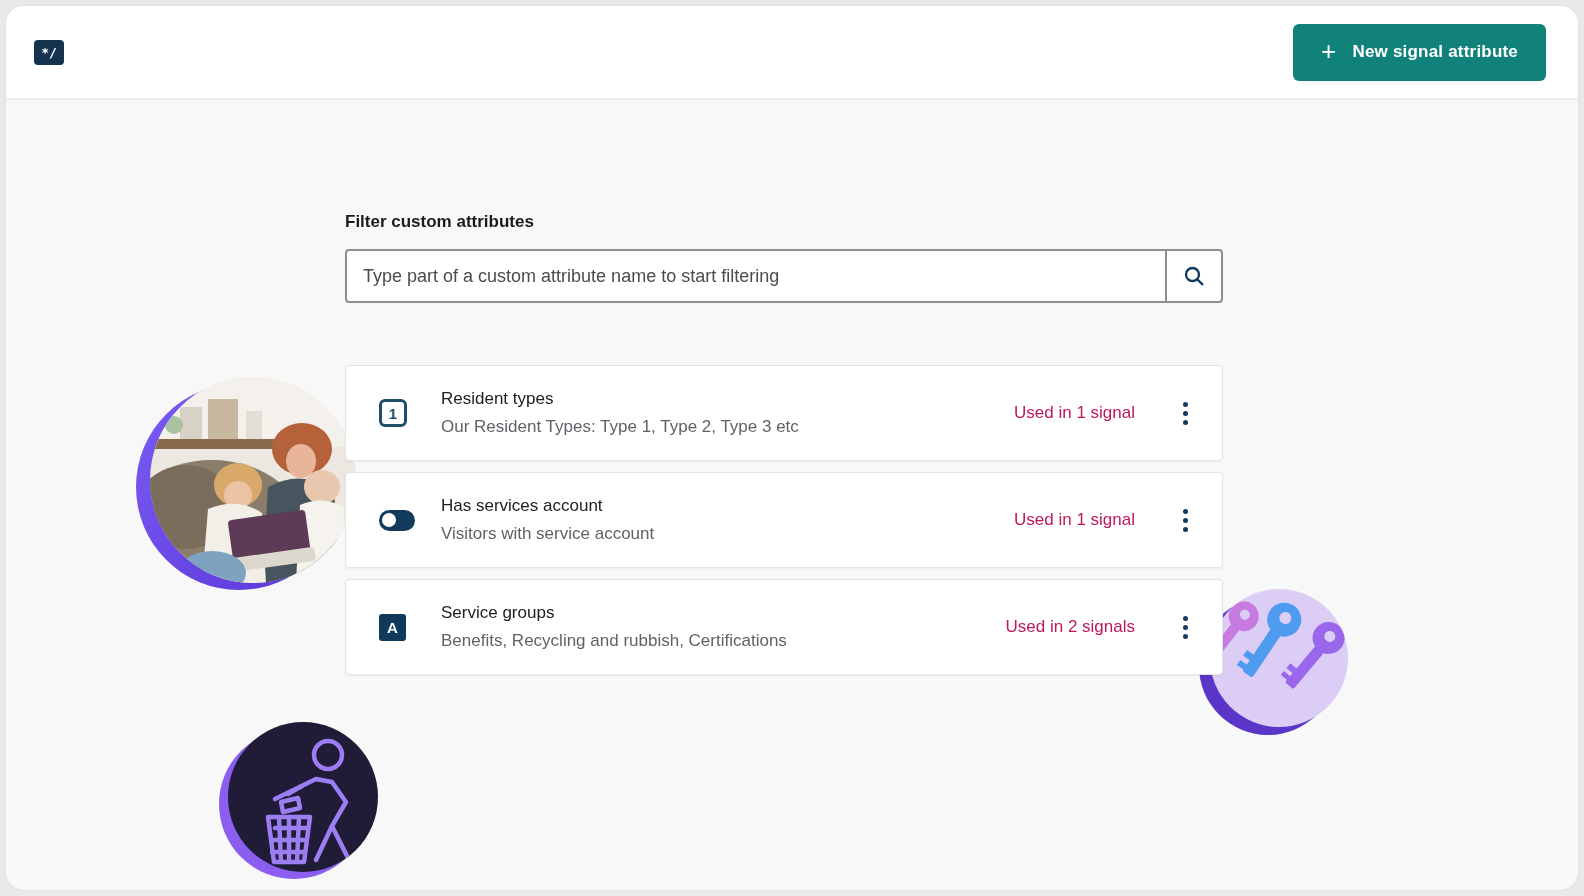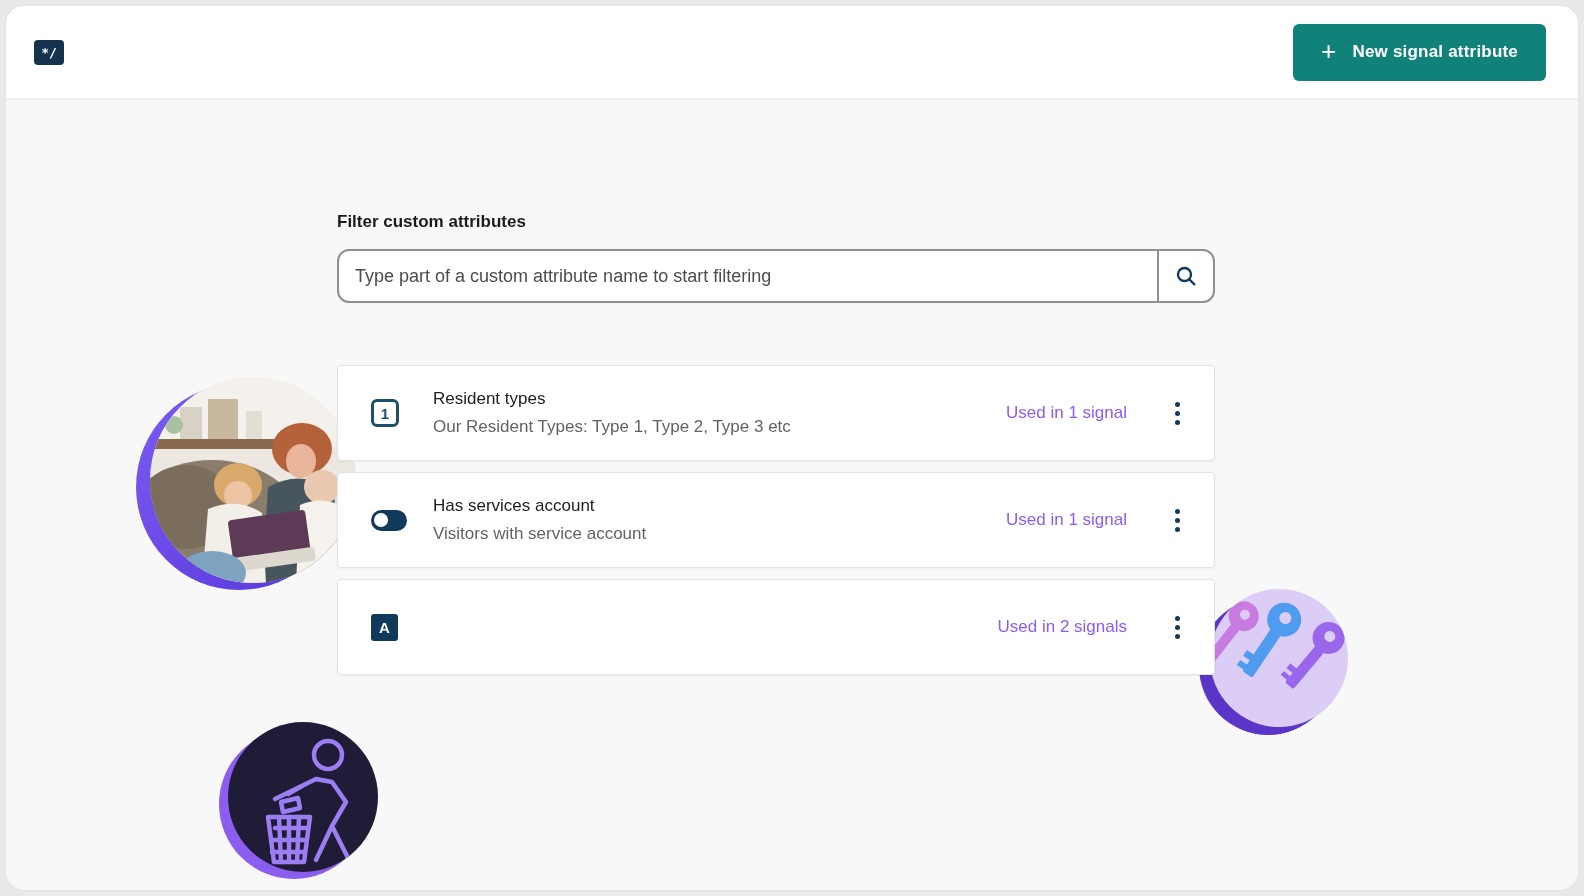--- a/index.html
+++ b/index.html
@@ -84,36 +84,36 @@
   .deco-family { left: 144px; top: 277px; width: 206px; height: 206px; }
   .deco-family .crescent { left: -14px; top: 7px; background: linear-gradient(135deg,#7b5cf5,#5a36d8); }
   .deco-keys { left: 1204px; top: 489px; width: 138px; height: 138px; }
   .deco-keys .crescent { left: -11px; top: 8px; background: #5b34c8; }
   .deco-recycle { left: 222px; top: 622px; width: 150px; height: 150px; }
   .deco-recycle .crescent { left: -9px; top: 7px; background: #8b5ef0; }
 
   
   .content {
     position: absolute;
-    left: 331px;
+    left: 339px;
     top: 112px;
     width: 878px;
     z-index: 3;
   }
   .filter-label {
     font-size: 17px;
     font-weight: bold;
     color: #1c1c1c;
     margin-bottom: 17px;
   }
   .search-box {
     display: flex;
     background: #0ea5e9;
     border: 2px solid #8f8f8f;
-    border-radius: 12px;
+    border-radius: 4px;
     height: 54px;
     overflow: hidden;
   }
   .search-input {
     flex: 1;
     border: none;
     outline: none;
     padding: 0 16px;
     font-family: "Liberation Sans", sans-serif;
     font-size: 18px;
@@ -167,21 +167,21 @@
     width: 27px; height: 27px;
     background: #0f3a5c;
     border-radius: 3px;
     color: #ffffff;
     font-size: 15px; font-weight: bold;
     display: flex; align-items: center; justify-content: center;
   }
   .attr-texts { flex: 1; min-width: 0; }
   .attr-name { font-size: 17px; font-weight: normal; color: #202124; margin-bottom: 7px; }
   .attr-desc { font-size: 17px; color: #5f6368; margin-top: 8px; }
-  .attr-usage { font-size: 17px; color: #8b5cf6; white-space: nowrap; margin-right: 40px; }
+  .attr-usage { font-size: 17px; color: #be185d; white-space: nowrap; margin-right: 40px; }
   .kebab-btn {
     background: none; border: none; cursor: pointer;
     padding: 6px 8px;
     display: flex; flex-direction: column; align-items: center; gap: 4px;
   }
   .kebab-btn i { width: 5px; height: 5px; border-radius: 50%; background: #123a5c; }
 </style>
 </head>
 <body>
 
@@ -321,20 +321,22 @@
               <i></i>
               <i></i>
           </button>
         </div>
 
         <div class="attr-row">
           <div class="type-icon-wrap">
             <div class="icon-text">A</div>
           </div>
           <div class="attr-texts">
+            <div class="attr-name">Service groups</div>
+            <div class="attr-desc">Benefits, Recycling and rubbish, Certifications</div>
           </div>
           <div class="attr-usage">Used in 2 signals</div>
           <button class="kebab-btn">
             <i></i>
               <i></i>
               <i></i>
           </button>
         </div>
 
       </div>

